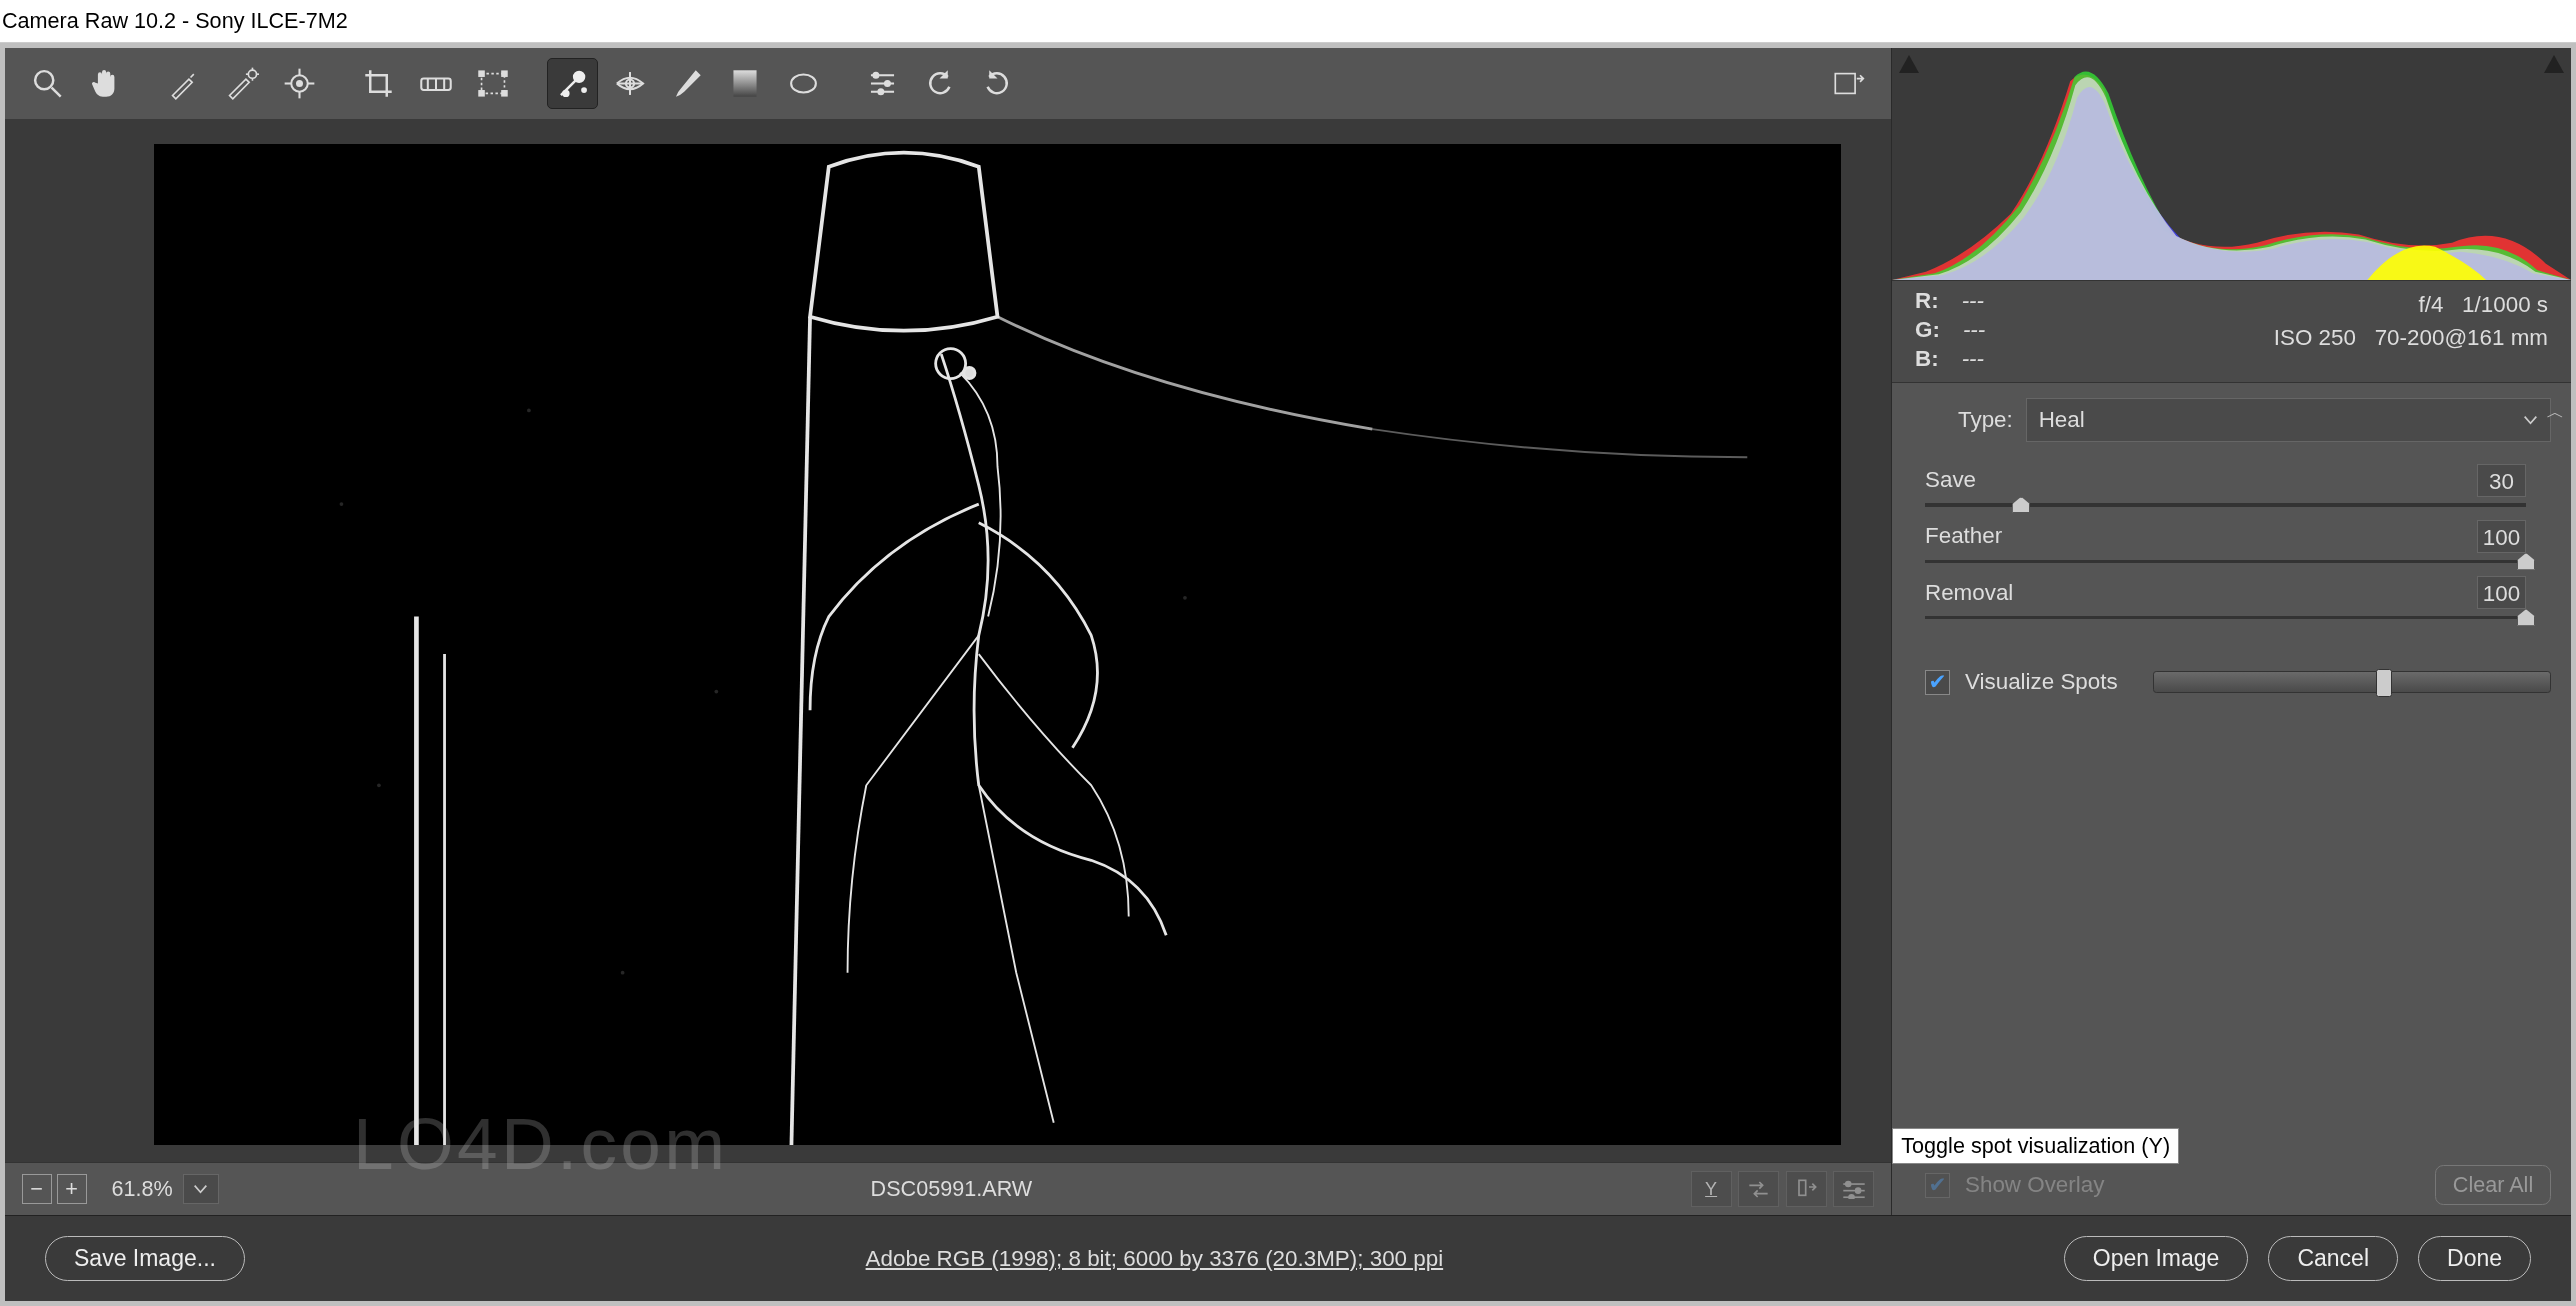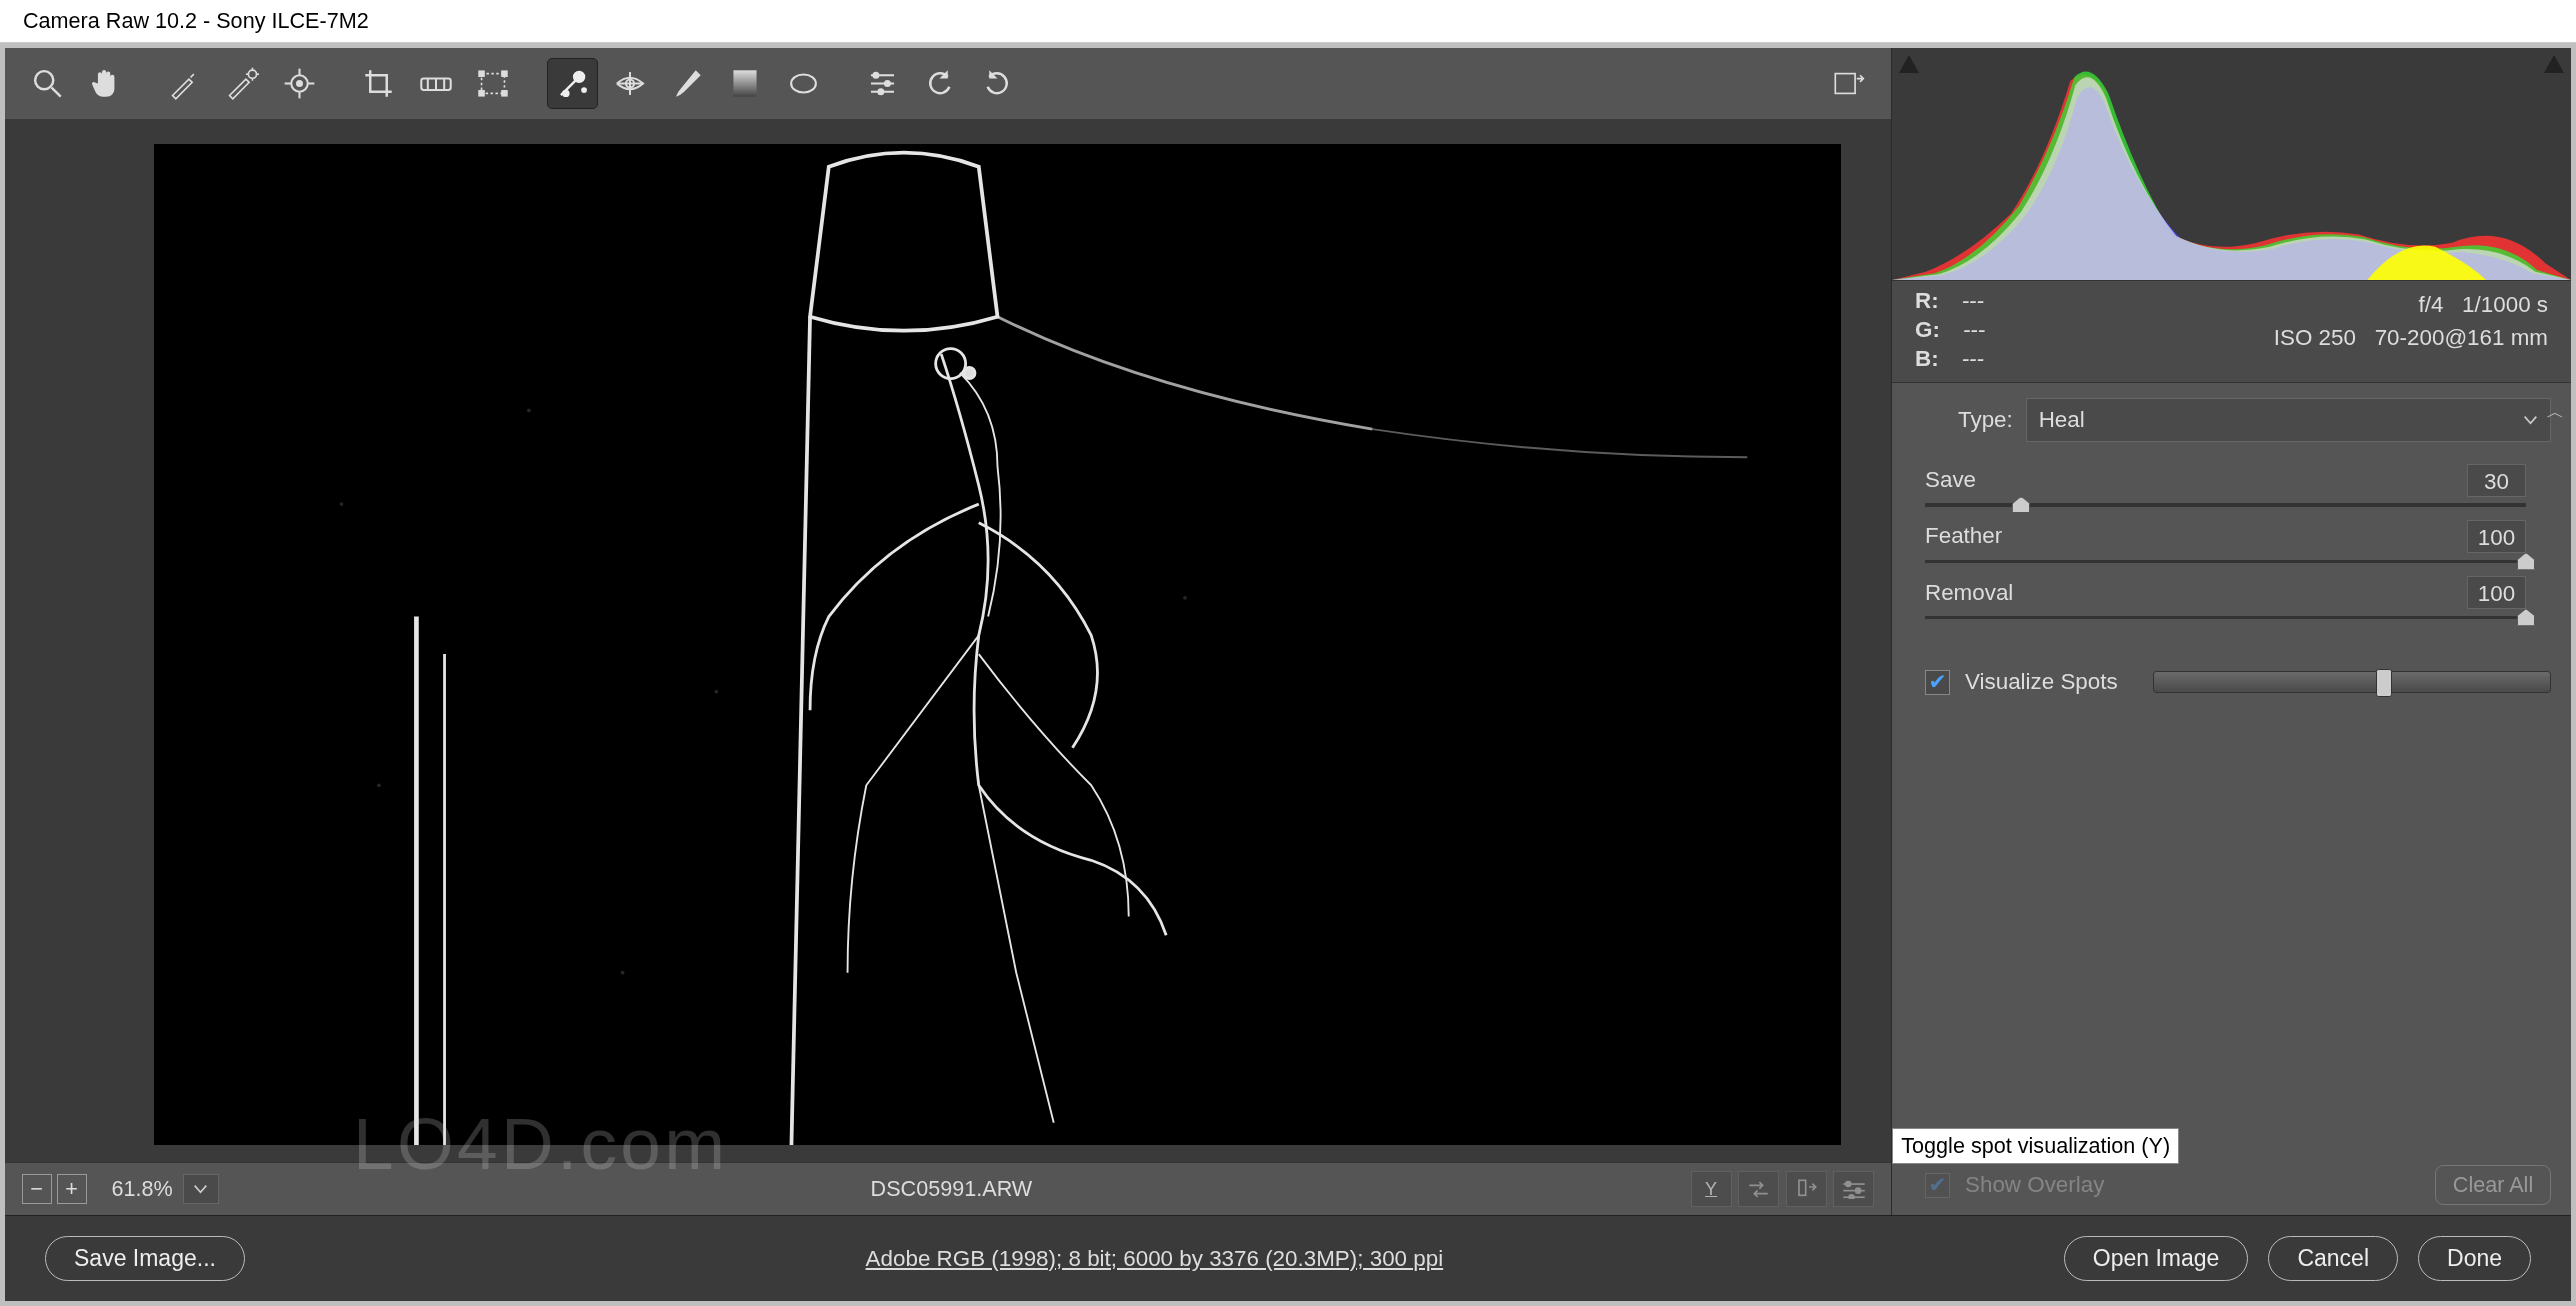--- a/index.html
+++ b/index.html
@@ -1,17 +1,17 @@
 <!DOCTYPE html>
 <html style="font-size:13.3px"><head>
 <meta charset="utf-8">
 <style>
 * { margin:0; padding:0; box-sizing:border-box; font-family:'Segoe UI',Arial,sans-serif; }
 body { background:#fff; width:2576px; height:1307px; overflow:hidden; }
-.titlebar { height:43px; background:#fff; display:flex; align-items:center; padding:0 23px; font-size:21.6px; color:#000; border-bottom:0.8px solid #ccc; }
+.titlebar { height:43px; background:#fff; display:flex; align-items:center; padding:0 2px; font-size:21.6px; color:#000; border-bottom:0.8px solid #ccc; }
 .app-frame { position:absolute; top:43px; left:0; right:0; bottom:0; background:#3a3a3a; border:5px solid #BFBFBF; display:flex; flex-direction:column; }
 .main-area { flex:1; display:flex; min-height:0; }
 .left-col { flex:1; display:flex; flex-direction:column; background:#3a3a3a; }
 .toolbar { height:71px; background:#555; display:flex; align-items:center; padding:0 16.6px; gap:6.6px; }
 .tool-btn { width:51px; height:51px; display:flex; align-items:center; justify-content:center; border-radius:5px; cursor:pointer; color:#e8e8e8; }
 .tool-btn.active { background:#3a3a3a; border:0.8px solid #222; }
 .tool-gap { width:15px; }
 .tool-spacer { flex:1; }
 .canvas-wrap { flex:1; background:#3a3a3a; padding:25px 50px 16.6px 149px; display:flex; }
 .canvas { flex:1; background:#000; position:relative; overflow:hidden; }
@@ -30,21 +30,21 @@
 .readout { background:#4a4a4a; padding:6.6px 23px 10px 23px; color:#ddd; font-size:22.4px; display:flex; border-top:0.8px solid #333; border-bottom:0.8px solid #333; }
 .readout .rgb { display:flex; flex-direction:column; gap:3.3px; }
 .readout .rgb span { display:flex; gap:23px; }
 .readout .meta { margin-left:auto; text-align:right; line-height:1.5; }
 .panel-title { text-align:center; color:#ddd; font-size:23px; padding:8.3px 0; background:#4a4a4a; border-bottom:0.8px solid #333; }
 .panel-body { flex:1; background:#555; padding:15px 20px 15px 33px; position:relative; color:#ddd; font-size:22.4px; }
 .type-row { display:flex; align-items:center; gap:13.3px; margin:0 0 21.6px 33px; }
 .type-dd { flex:1; height:44px; background:#4a4a4a; border:0.8px solid #666; display:flex; align-items:center; padding:0 11.6px; justify-content:space-between; cursor:pointer; }
 .slider-row { margin-bottom:13.3px; margin-right:25px; }
 .slider-head { display:flex; justify-content:space-between; align-items:center; margin-bottom:5px; }
-.slider-val { width:59px; height:33px; background:#4a4a4a; border:0.8px solid #666; text-align:center; line-height:33px; }
+.slider-val { width:49px; height:33px; background:#4a4a4a; border:0.8px solid #666; text-align:center; line-height:33px; }
 .slider-track { height:3.3px; background:#333; position:relative; margin-top:6.6px; }
 .slider-thumb { position:absolute; top:-6.6px; width:18px; height:16.6px; background:#ccc; border:0.8px solid #555; transform:translateX(-50%); clip-path:polygon(50% 0,100% 45%,100% 100%,0 100%,0 45%); }
 .viz-row { display:flex; align-items:center; gap:15px; margin-top:50px; }
 .checkbox { width:25px; height:25px; border:0.8px solid #888; background:#4a4a4a; display:flex; align-items:center; justify-content:center; color:#4aa3ff; font-size:21.6px; }
 .viz-slider { flex:1; height:21.6px; background:linear-gradient(#6a6a6a,#4a4a4a); border:0.8px solid #333; border-radius:3.3px; position:relative; margin-left:20px; }
 .viz-thumb { position:absolute; top:-3.3px; left:56%; width:16.6px; height:28px; background:#ccc; border:0.8px solid #333; border-radius:2.5px; }
 .tooltip { position:absolute; background:#fff; color:#000; padding:4.1px 8.3px; font-size:21.6px; border:0.8px solid #888; }
 .overlay-row { position:absolute; bottom:10px; left:33px; right:20px; display:flex; align-items:center; justify-content:space-between; }
 .clear-btn { width:116px; height:40px; border:0.8px solid #777; border-radius:8.3px; display:flex; align-items:center; justify-content:center; color:#999; font-size:21.6px; }
 .chev { position:absolute; right:6.6px; top:16.6px; color:#bbb; font-size:18px; }

